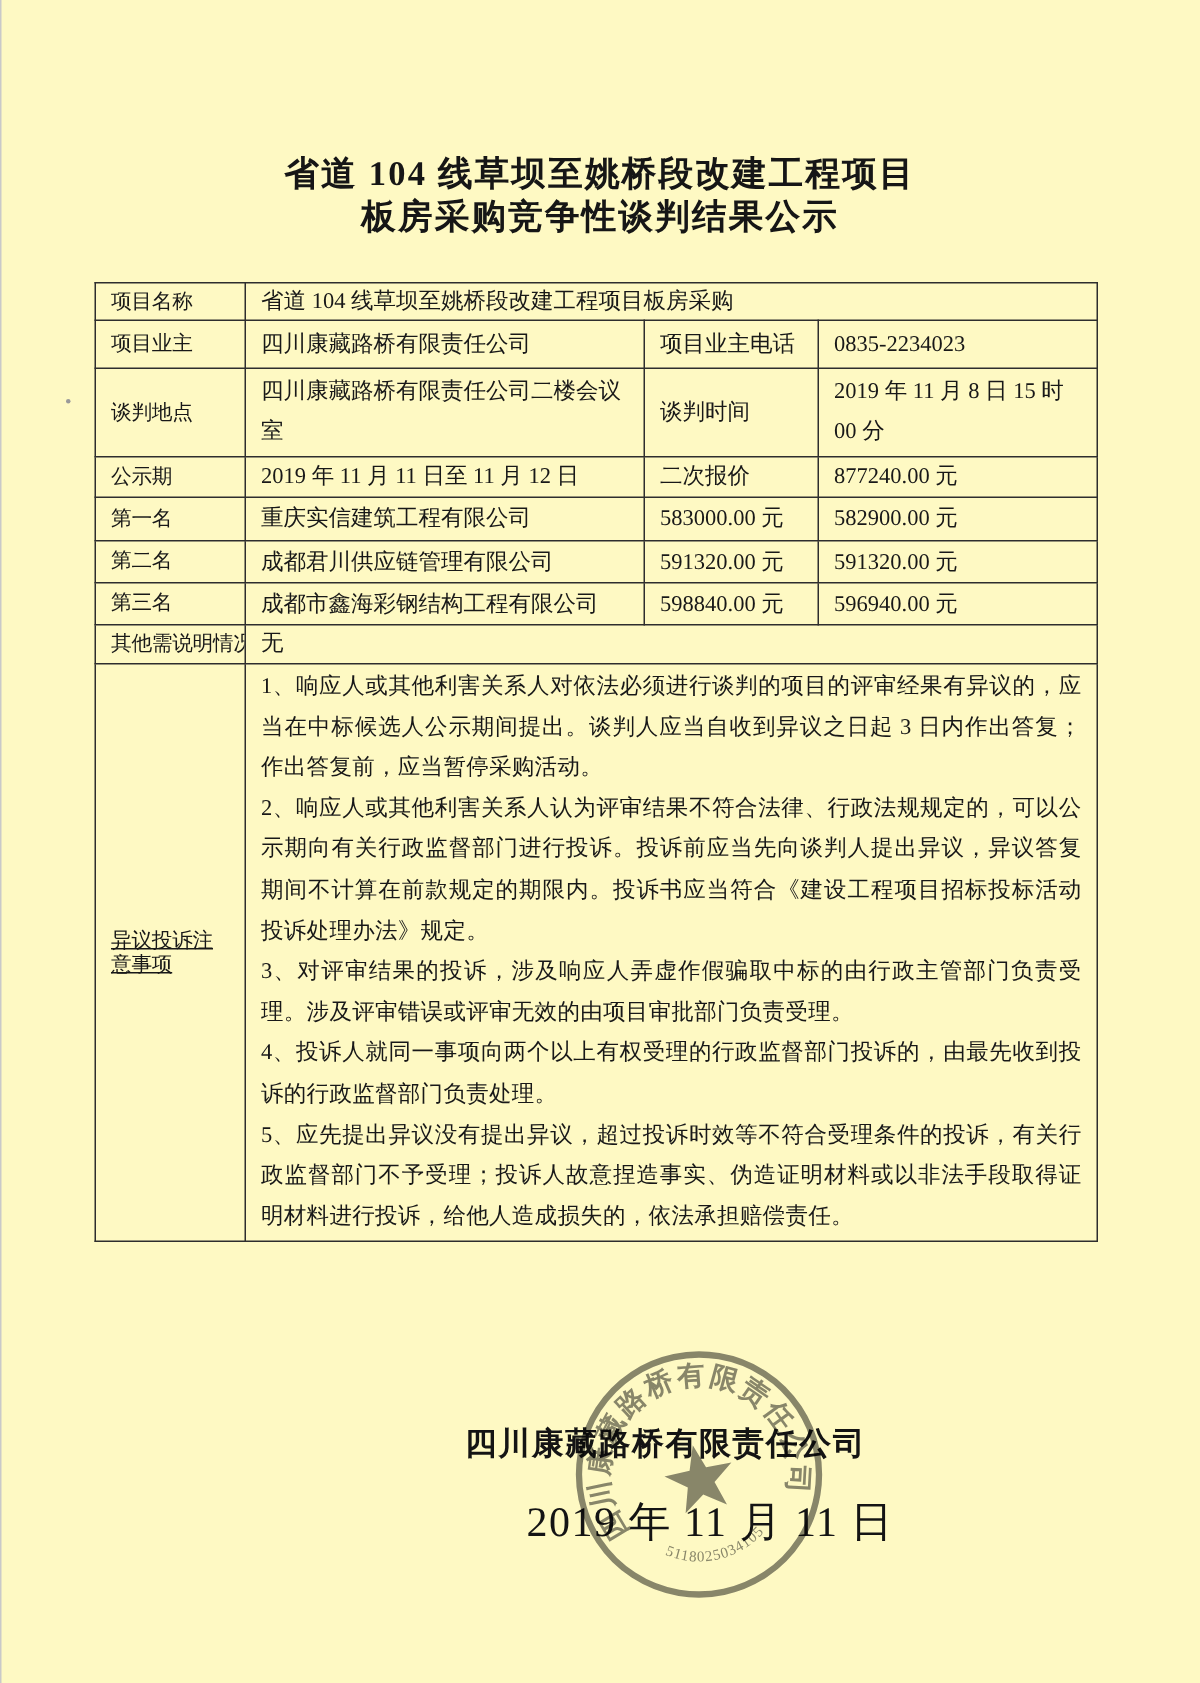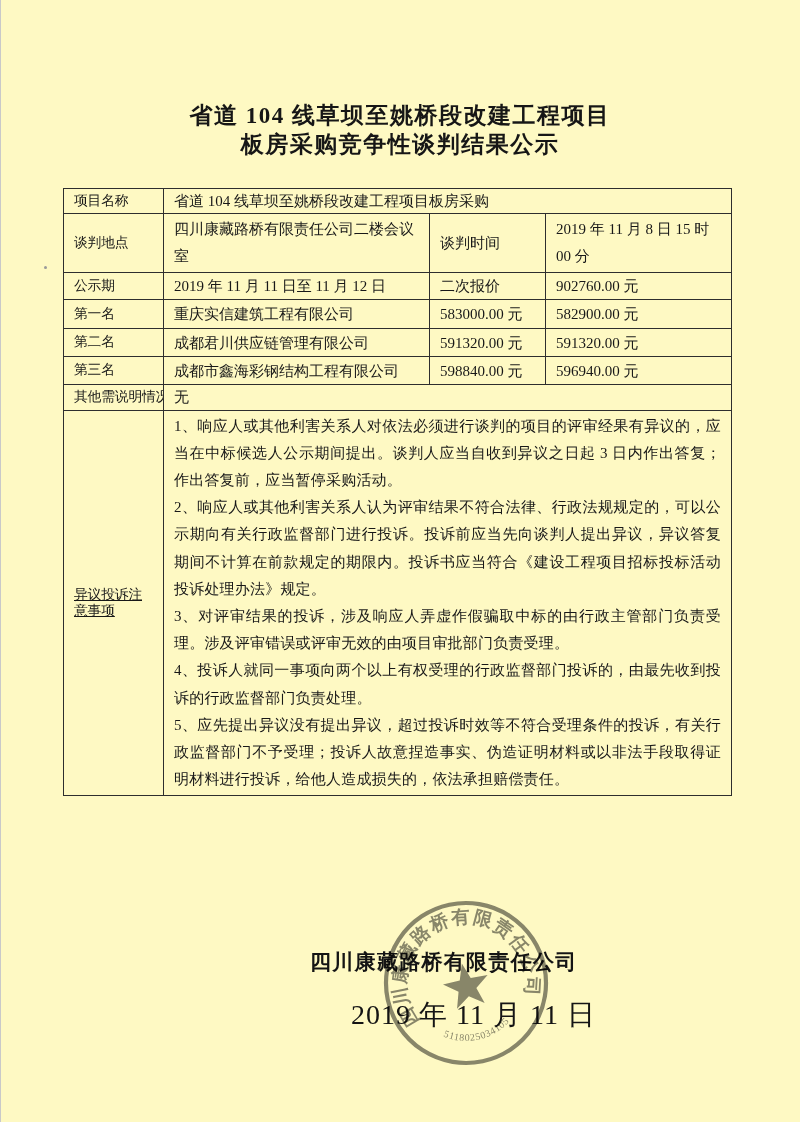--- a/index.html
+++ b/index.html
@@ -55,31 +55,37 @@
       <col style="width:100px">
         <col style="width:266px">
         <col style="width:116px">
         <col style="width:186px">
     </colgroup>
     <tbody>
         <tr class="r1">
       <td class="lbl">项目名称</td>
       <td colspan="3">省道 104 线草坝至姚桥段改建工程项目板房采购</td>
     </tr>
+    <tr class="r2">
+      <td class="lbl">项目业主</td>
+      <td>四川康藏路桥有限责任公司</td>
+      <td>项目业主电话</td>
+      <td>0835-2234023</td>
+    </tr>
     <tr class="r3">
       <td class="lbl">谈判地点</td>
       <td class="wrapcell">四川康藏路桥有限责任公司二楼会议室</td>
       <td>谈判时间</td>
       <td class="wrapcell">2019 年 11 月 8 日 15 时 00 分</td>
     </tr>
     <tr class="r4">
       <td class="lbl">公示期</td>
       <td>2019 年 11 月 11 日至 11 月 12 日</td>
       <td>二次报价</td>
-      <td>902760.00 元</td>
+      <td>877240.00 元</td>
     </tr>
     <tr class="r6">
       <td class="lbl">第一名</td>
       <td>重庆实信建筑工程有限公司</td>
       <td>583000.00 元</td>
       <td>582900.00 元</td>
     </tr>
     <tr class="r7">
       <td class="lbl">第二名</td>
       <td>成都君川供应链管理有限公司</td>

